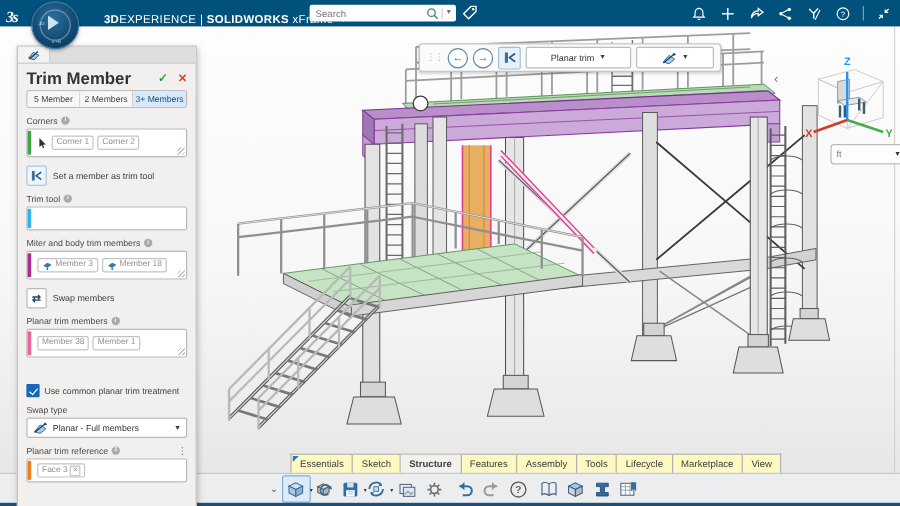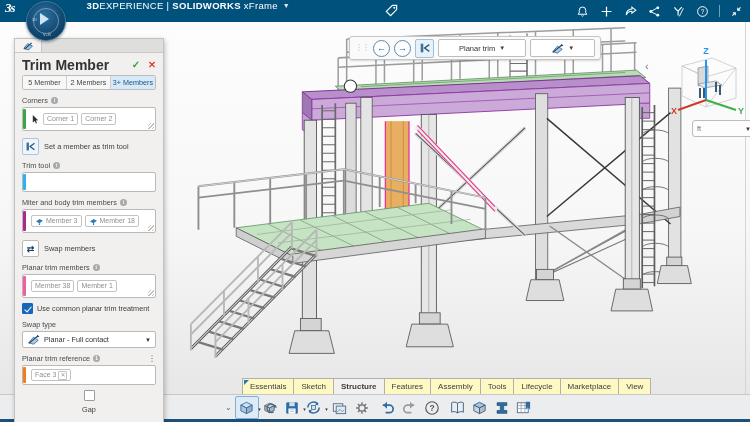--- a/index.html
+++ b/index.html
@@ -1,21 +1,21 @@
 <!DOCTYPE html>
 <html><head>
 <meta charset="utf-8">
 <style>
   html,body{margin:0;padding:0;}
   body{width:750px;height:422px;position:relative;overflow:hidden;
        font-family:"Liberation Sans",sans-serif;background:#ececec;
        -webkit-font-smoothing:antialiased;}
   
   .topbar{position:absolute;top:0;left:0;right:0;height:22px;background:#00527d;
-          display:flex;align-items:flex-start;z-index:30;}
+          display:flex;align-items:flex-end;z-index:30;}
   .logo3ds{margin-left:5px;color:#fff;font-style:italic;font-weight:700;font-size:13px;
            font-family:"Liberation Serif",serif;letter-spacing:-1px;}
   .compass{position:absolute;left:26px;top:1px;width:38px;height:38px;border-radius:50%;
            background:radial-gradient(circle at 45% 35%, #2d6f9f 0%, #134a72 55%, #0b2f4d 100%);
            border:1px solid #3b7aa5;box-shadow:0 1px 3px rgba(0,0,0,.4);z-index:31;}
   .compass .play{position:absolute;left:13px;top:11px;width:0;height:0;
            border-left:9px solid #cfe4f2;border-top:6px solid transparent;border-bottom:6px solid transparent;}
   .compass .ring{position:absolute;inset:6px;border:1px solid rgba(210,230,245,.45);border-radius:50%;}
   .compass .q{position:absolute;color:#bcd7ea;font-size:4px;}
   .brand{margin-left:72px;color:#fff;font-size:9.5px;letter-spacing:.3px;white-space:nowrap;display:flex;align-items:center;gap:3px;}
@@ -75,21 +75,21 @@
   .selbox .bar{position:absolute;left:0;top:1px;bottom:1px;width:3px;border-radius:1px;}
   .selbox .inner{display:flex;align-items:center;gap:3px;margin-left:5px;flex-wrap:wrap;}
   .chip{border:1px solid #c3c3c3;border-radius:2px;background:#fff;color:#909090;font-size:7px;
         line-height:10px;padding:0 3px;display:flex;align-items:center;gap:2px;white-space:nowrap;}
   .chip .x{border:1px solid #c3c3c3;border-radius:1px;font-size:6px;line-height:7px;padding:0 1px;color:#999;cursor:pointer;}
   .rz{position:absolute;right:1px;bottom:1px;width:6px;height:6px;
       background:repeating-linear-gradient(135deg,transparent 0 1.5px,#c0c0c0 1.5px 2.5px);}
   .iconrow{margin-top:7px;display:flex;align-items:center;gap:5px;font-size:7.4px;color:#3d3d3d;}
   .sqicon{width:15px;height:15px;border:1px solid #a9c6de;background:#eef5fb;border-radius:2px;
           display:flex;align-items:center;justify-content:center;cursor:pointer;}
-  .checkrow{margin-top:5px;display:flex;align-items:center;gap:4px;font-size:7.3px;color:#3d3d3d;}
+  .checkrow{margin-top:22px;display:flex;align-items:center;gap:4px;font-size:7.3px;color:#3d3d3d;}
   .cb{width:9px;height:9px;border:1px solid #9c9c9c;border-radius:1px;background:#fff;position:relative;cursor:pointer;}
   .cb.checked{background:#1467ba;border-color:#1467ba;}
   .cb.checked::after{content:"";position:absolute;left:2.5px;top:0.5px;width:3px;height:6px;
        border:solid #fff;border-width:0 1.5px 1.5px 0;transform:rotate(40deg);}
   .ddrow{margin-top:2px;height:15px;background:#fff;border:1px solid #b9b9b9;border-radius:2px;
          display:flex;align-items:center;gap:4px;padding:0 4px;cursor:pointer;}
   .ddrow .txt{font-size:7.3px;color:#333;}
   .ddrow .arr{margin-left:auto;font-size:6px;color:#333;}
   .reflabel{margin-top:6px;display:flex;align-items:center;gap:3px;font-size:7.3px;color:#4a4a4a;}
   .dots3{margin-left:auto;color:#555;font-size:8px;letter-spacing:0;cursor:pointer;line-height:6px;}
@@ -117,20 +117,29 @@
 
 <div class="topbar">
   <span class="logo3ds">3s</span>
   <div class="brand">
     <span><b>3D</b><span>EXPERIENCE</span></span>
     <span>|</span>
     <b>SOLIDWORKS</b>
     <span>xFrame</span>
     <span class="chev">▼</span>
   </div>
+  <div class="searchbox">
+    <input placeholder="Search" style="">
+    <svg width="11" height="11" viewBox="0 0 12 12">
+        <circle cx="5" cy="5" r="3.4" fill="none" stroke="#4a7ca5" stroke-width="1.2"></circle>
+        <path d="M7.6 7.6 L10.6 10.6" stroke="#4a7ca5" stroke-width="1.3"></path>
+      </svg>
+    <span class="sdiv"></span>
+    <span style="font-size:6px;color:#777;">▼</span>
+  </div>
   <svg class="tagicon" width="15" height="15" viewBox="0 0 16 16">
       <path d="M2.5 9 L9 2.5 L13.5 2.5 L13.5 7 L7 13.5 Z" fill="none" stroke="#fff" stroke-width="1.2"></path>
       <circle cx="11" cy="5" r="1.1" fill="#fff"></circle>
     </svg>
   <div class="topicons">
     <span class="ticon">
         <svg width="13" height="13" viewBox="0 0 16 16">
           <path d="M8 2.5a4 4 0 0 0-4 4v3L2.6 11.4h10.8L12 9.5v-3a4 4 0 0 0-4-4z" fill="none" stroke="#fff" stroke-width="1.2"></path>
           <path d="M6.8 13a1.3 1.3 0 0 0 2.4 0" fill="none" stroke="#fff" stroke-width="1.1"></path>
         </svg>
@@ -484,21 +493,21 @@
 
     <div class="plabel">
         <span>Swap type</span>
       </div>
     <div class="ddrow">
       <svg width="13" height="11" viewBox="0 0 16 14">
           <polygon points="2,11 8,4 14,8 8,13" fill="#a8cbe8" stroke="#37648c" stroke-width="1"></polygon>
           <path d="M2 12 L13 3" stroke="#1c3f61" stroke-width="1.4"></path>
           <polygon points="13,1 15.5,3.5 11.5,4.5" fill="#1c3f61"></polygon>
         </svg>
-      <span class="txt">Planar - Full contact</span>
+      <span class="txt">Planar - Full members</span>
       <span class="arr">▼</span>
     </div>
 
     <div class="reflabel">
       <span>Planar trim reference</span>
       <span class="info">1</span>
       <span class="dots3">⋮</span>
     </div>
     <div class="selbox">
       <span class="bar" style="background:#f07e1a;"></span>

